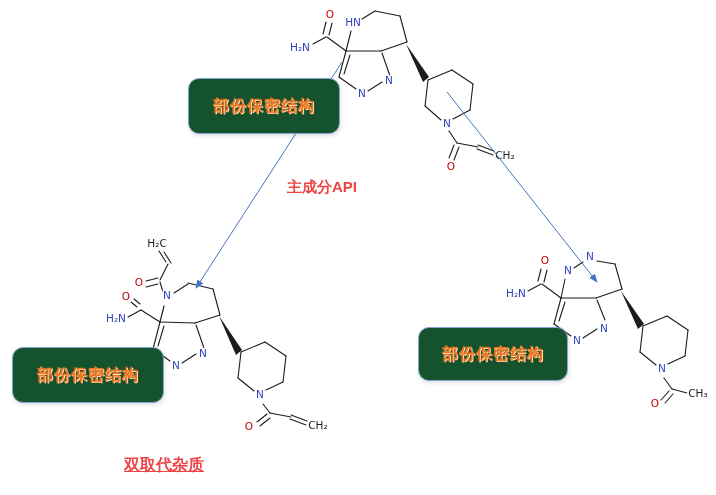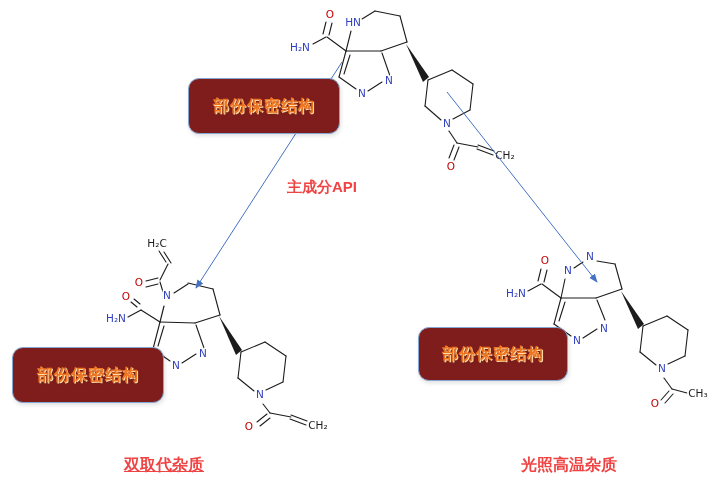--- a/index.html
+++ b/index.html
@@ -9,21 +9,21 @@
   svg.scene { position:absolute; left:0; top:0; }
   .bond { stroke:#1c1c1c; stroke-width:1.1; stroke-linecap:round; }
   .wedge { fill:#1c1c1c; }
   .atom { font-family:"DejaVu Sans",sans-serif; font-size:10.5px; text-anchor:middle;
           paint-order:stroke; stroke:#ffffff; stroke-width:3px; stroke-linejoin:round; }
   .atom.n { fill:#2f3fbf; }
   .atom.o { fill:#c00000; }
   .atom.c { fill:#1c1c1c; }
   .arrow { stroke-width:1; }
   .callout { position:absolute; display:flex; align-items:center; justify-content:center;
-             background:#7f1d1d; border:1.6px solid #84a7d4; border-radius:11px;
+             background:#14532d; border:1.6px solid #84a7d4; border-radius:11px;
              box-shadow:1px 2px 4px rgba(0,0,0,.12); }
   .callout span { font-size:16px; font-weight:bold; letter-spacing:1px; color:#ed7520;
                   text-shadow:1px 1px 0 #ffd9ae, 1.5px 2px 2px rgba(90,50,0,.35); white-space:nowrap; }
   .callout-1 { left:188px; top:78px;  width:152px; height:56px; }
   .callout-2 { left:12px;  top:347px; width:152px; height:56px; }
   .callout-3 { left:418px; top:327px; width:150px; height:54px; }
   .red-label { position:absolute; font-size:16px; font-weight:bold; color:#ef4444; white-space:nowrap; }
   .label-api   { left:287px; top:178px; font-size:15px; }
   .label-left  { left:124px; top:455px;text-decoration:underline; }
   .label-right { left:521px; top:455px; }
@@ -179,15 +179,14 @@
   </div>
   <div class="callout callout-2">
     <span>部份保密结构</span>
   </div>
   <div class="callout callout-3">
     <span>部份保密结构</span>
   </div>
 
   <div class="red-label label-api">主成分API</div>
   <div class="red-label label-left">双取代杂质</div>
-  <div class="red-label label-right">光照高温杂质</div>
 
 </div>
 
 </body></html>

